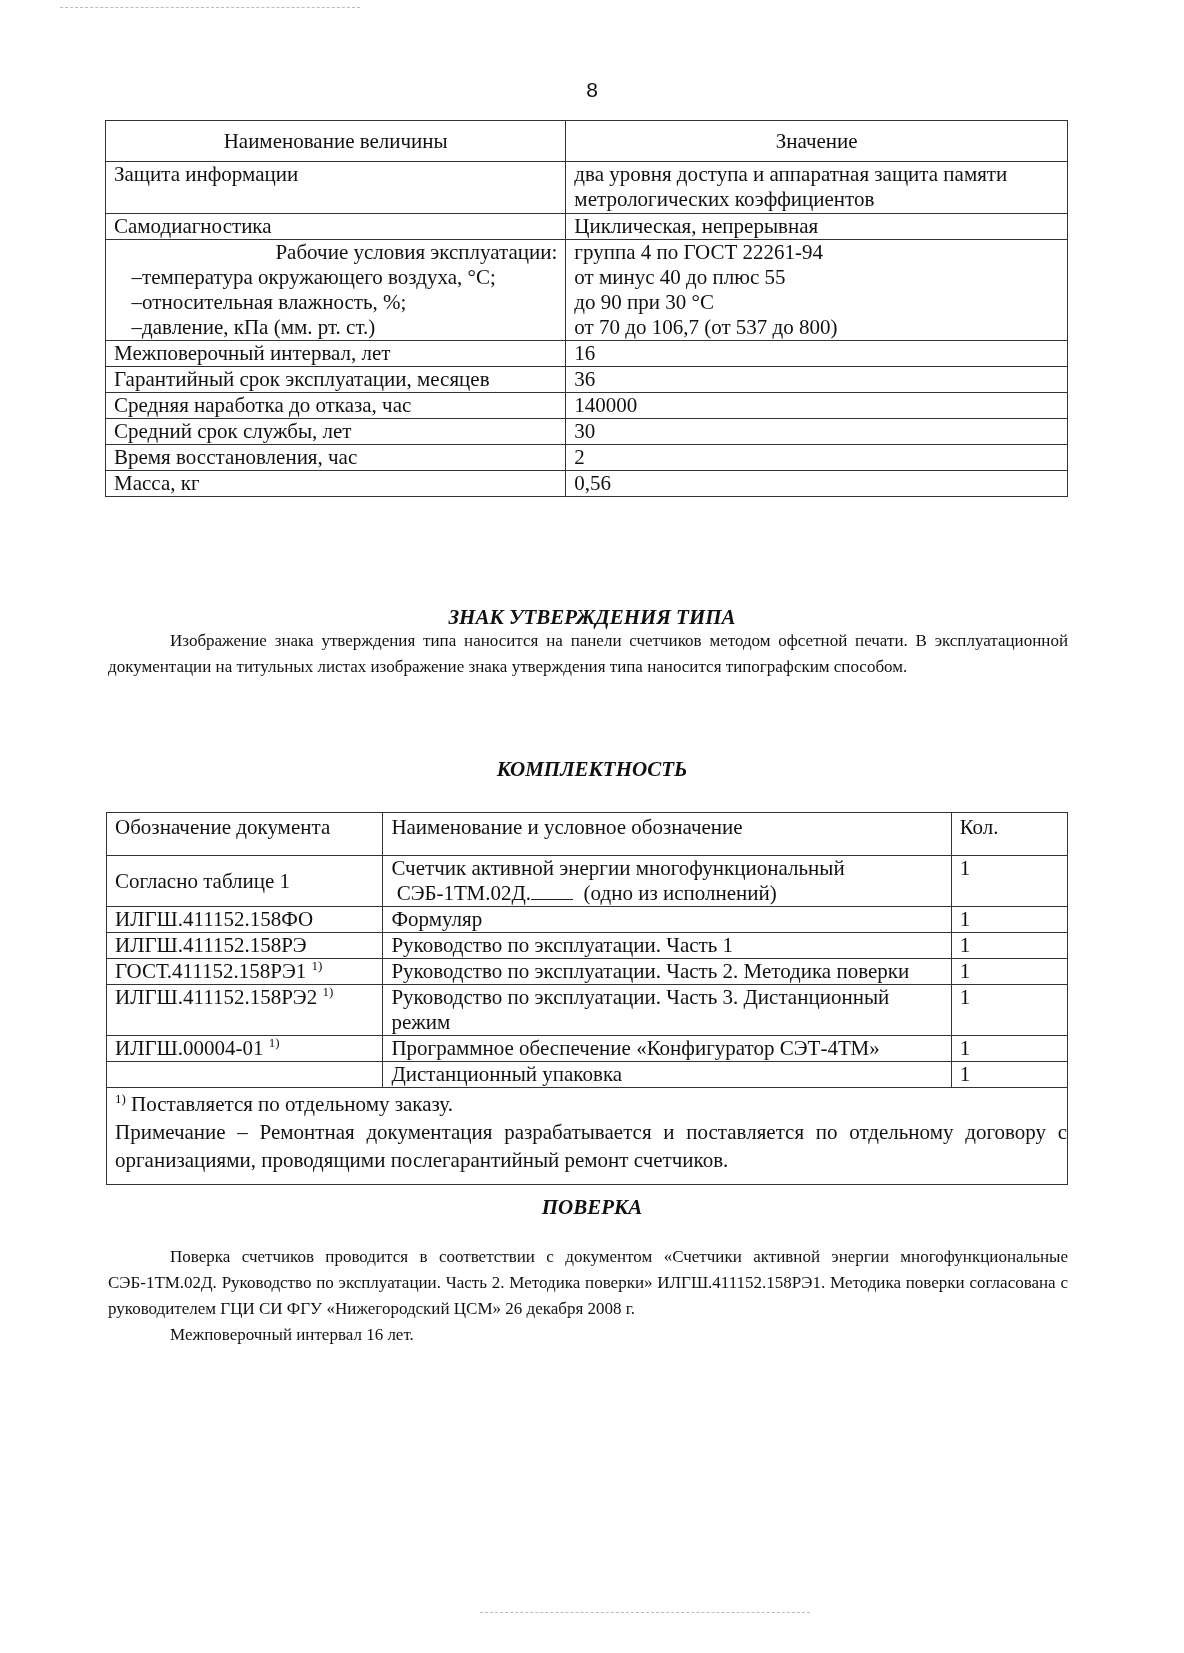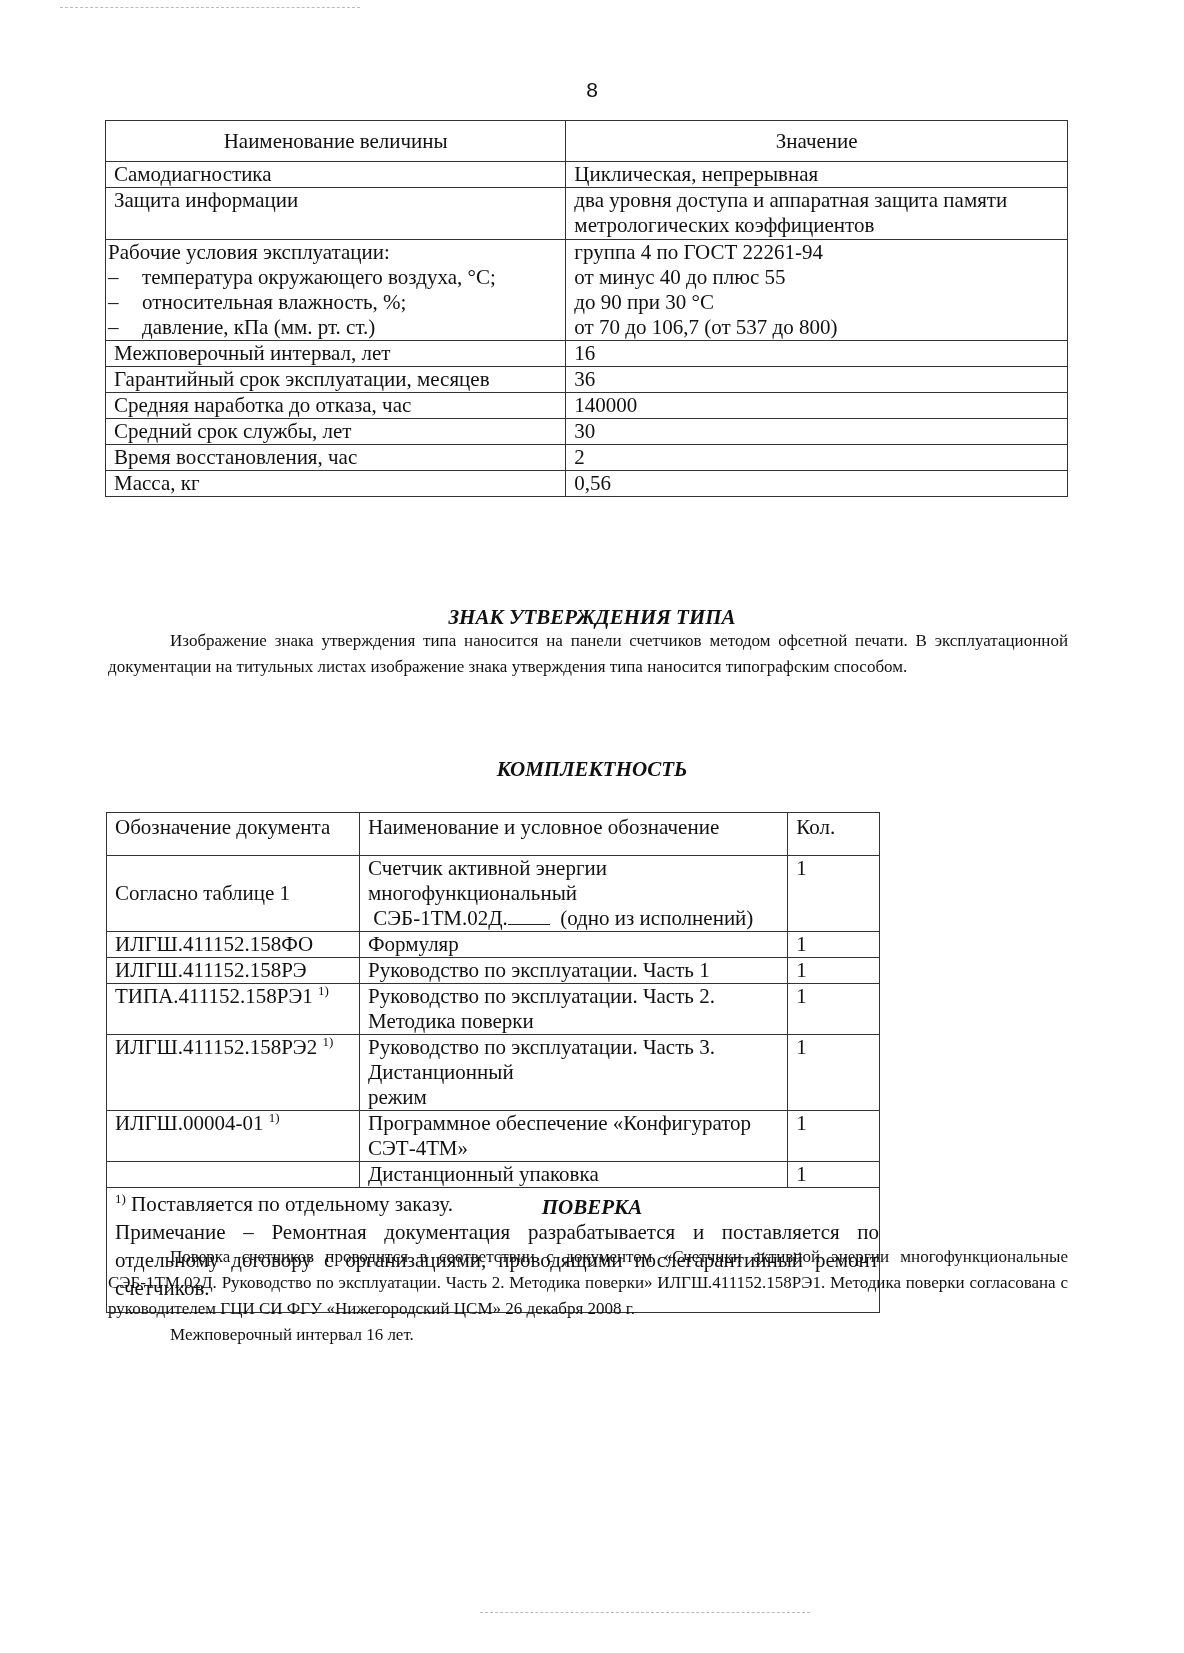--- a/index.html
+++ b/index.html
@@ -17,33 +17,33 @@
 
   table { border-collapse: collapse; position: absolute; }
   td, th { border: 1.5px solid #333333; vertical-align: top; font-weight: normal;
     padding: 0 8px; line-height: 25px; font-size: 21px; }
 
   
   #spec-table { left: 105px; top: 120px; width: 963px; }
   #spec-table th { text-align: center; height: 40px; line-height: 40px; }
   #spec-table .c1 { width: 448px; }
   #spec-table .c2 { width: 490px; }
-  #spec-table td.sub { padding-left: 2px; }
+  #spec-table td.sub { padding-left: 2px; text-align: right; }
   .dash-line { display: flex; }
   .dash { width: 34px; display: inline-block; }
 
   .section-title { position: absolute; left: 0; width: 1184px; text-align: center;
     font-weight: bold; font-size: 21px; font-style: italic; }
   .para { position: absolute; left: 108px; width: 960px; text-align: justify;
     line-height: 26px; font-size: 17px; }
   .para p { margin: 0; }
   .indent { text-indent: 62px; }
 
   
-  #kit-table { left: 106px; top: 812px; width: 774px; }
+  #kit-table { left: 106px; top: 812px; width: 962px; }
   #kit-table .k1 { width: 260px; }
   #kit-table .k2 { width: 555px; }
   #kit-table .k3 { width: 100px; margin-left: 16px; }
   #kit-table td.head { height: 42px; line-height: 28px; }
   sup.fn { font-size: 13px; vertical-align: super; line-height: 0; }
   #kit-table td.note { padding: 2px 0 10px 8px; line-height: 28px; }
   .blank-line { display: inline-block; width: 42px; border-bottom: 1.5px solid #222; height: 18px; vertical-align: baseline; }
 </style>
 </head>
 <body>
@@ -54,30 +54,30 @@
 <div class="page-number">8</div>
 
 <table id="spec-table">
   <thead>
     <tr>
       <th class="c1">Наименование величины</th>
       <th class="c2">Значение</th>
     </tr>
   </thead>
   <tbody>
-    <tr>
-      <td class="c1">Самодиагностика</td>
-      <td class="c2">Циклическая, непрерывная</td>
-    </tr>
     <tr style="height:52px">
       <td class="c1">Защита информации</td>
       <td class="c2">
         <div>два уровня доступа и аппаратная защита памяти</div>
         <div>метрологических коэффициентов</div>
       </td>
+    </tr>
+    <tr>
+      <td class="c1">Самодиагностика</td>
+      <td class="c2">Циклическая, непрерывная</td>
     </tr>
     <tr>
       <td class="c1 sub">
         <div>Рабочие условия эксплуатации:</div>
         <div class="dash-line">
             <span class="dash">–</span>
             <span>температура окружающего воздуха,  °С;</span>
           </div>
         <div class="dash-line">
             <span class="dash">–</span>
@@ -148,21 +148,21 @@
     <td class="k1">ИЛГШ.411152.158ФО</td>
     <td class="k2">Формуляр</td>
     <td class="k3">1</td>
   </tr>
   <tr>
     <td class="k1">ИЛГШ.411152.158РЭ</td>
     <td class="k2">Руководство по эксплуатации. Часть 1</td>
     <td class="k3">1</td>
   </tr>
   <tr>
-    <td class="k1"><span>ТИПА.411152.158РЭ1</span> <sup class="fn">1)</sup></td>
+    <td class="k1"><span>ГОСТ.411152.158РЭ1</span> <sup class="fn">1)</sup></td>
     <td class="k2">Руководство по эксплуатации. Часть 2. Методика поверки</td>
     <td class="k3">1</td>
   </tr>
   <tr>
     <td class="k1"><span>ИЛГШ.411152.158РЭ2</span> <sup class="fn">1)</sup></td>
     <td class="k2">
       <div>Руководство по эксплуатации. Часть 3. Дистанционный</div>
       <div>режим</div>
     </td>
     <td class="k3">1</td>

